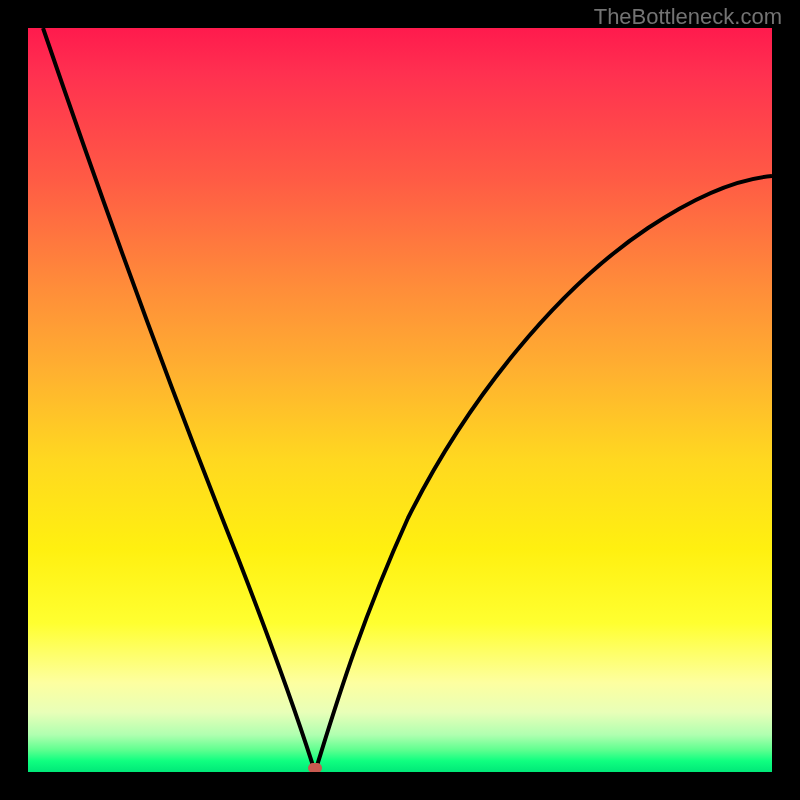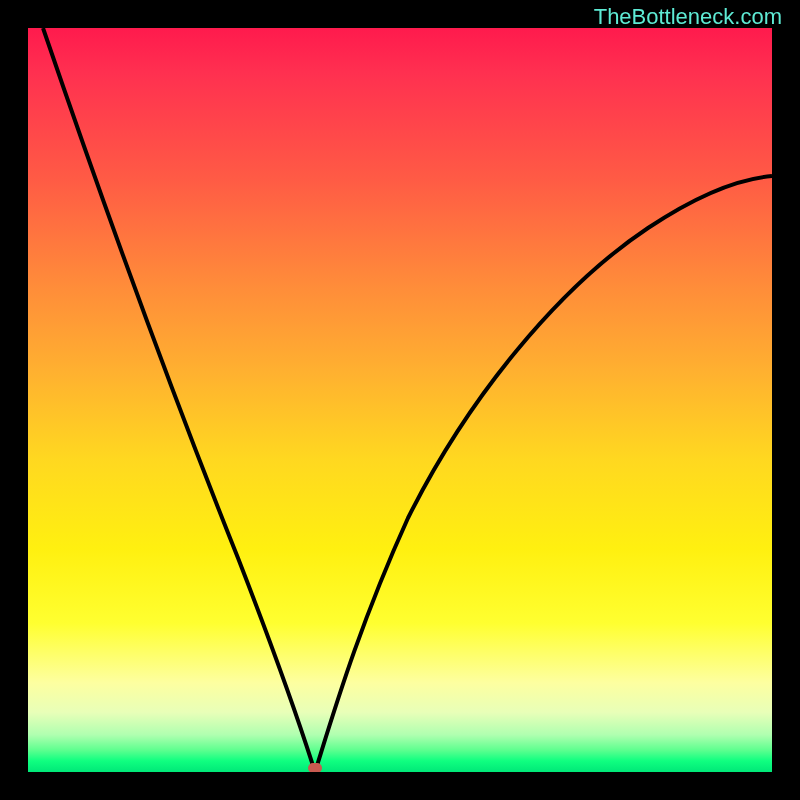--- a/index.html
+++ b/index.html
@@ -8,21 +8,21 @@
     width: 800px;
     height: 800px;
     background: #000;
     position: relative;
     font-family: Arial, sans-serif;
   }
   .watermark {
     position: absolute;
     top: 4px;
     right: 18px;
-    color: #5eead4;
+    color: #737373;
     font-size: 22px;
     z-index: 10;
   }
   .plot-area {
     position: absolute;
     left: 28px;
     top: 28px;
     width: 744px;
     height: 744px;
     overflow: hidden;

